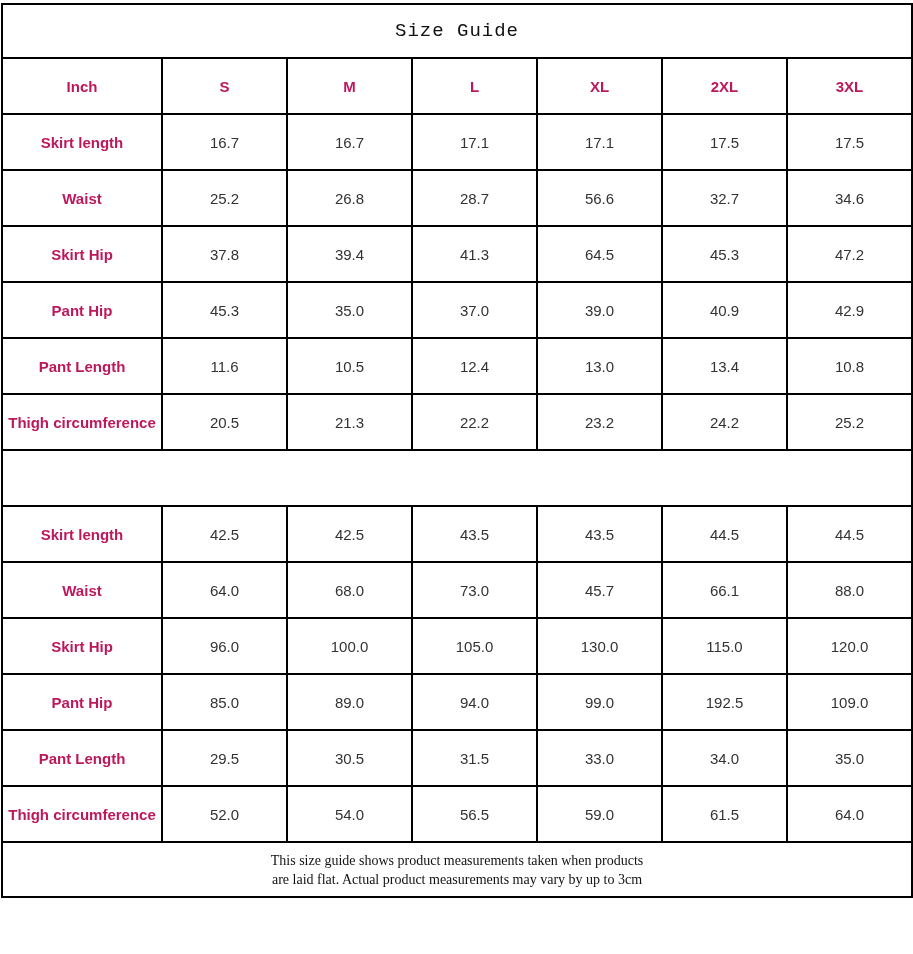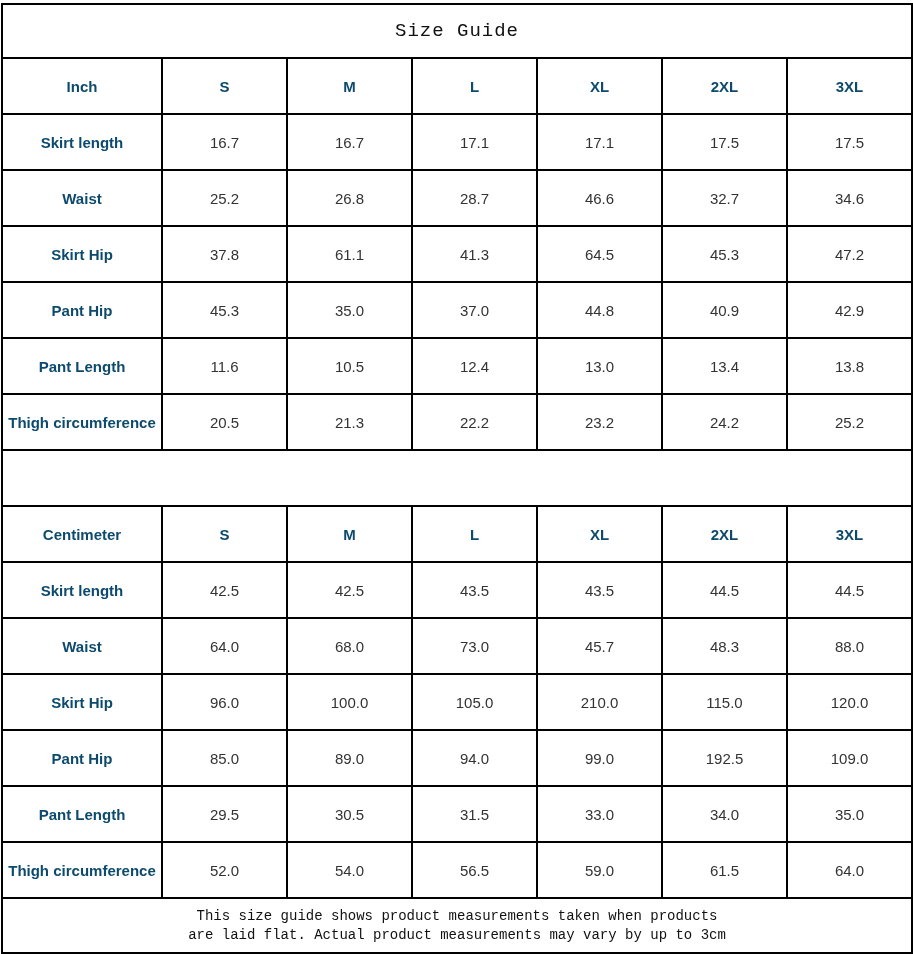--- a/index.html
+++ b/index.html
@@ -39,39 +39,39 @@
     letter-spacing: 1px;
     color: #111111;
     font-weight: normal;
     margin-top: 24px;
   }
   
   td.head-cell, td.label-cell {
     font-family: "Liberation Sans", "DejaVu Sans", sans-serif;
     font-weight: bold;
     font-size: 15px;
-    color: #0c4a6e;
+    color: #be185d;
   }
   
   td.value-cell {
     font-family: "Liberation Sans", "DejaVu Sans", sans-serif;
     font-weight: normal;
     font-size: 15px;
     color: #333333;
   }
   tr.data-row td, tr.header-row td {
     height: 54px;
   }
   tr.spacer-row td {
     height: 54px;
   }
   
   tr.footer-row td {
     height: 53px;
-    font-family: Liberation Mono, monospace;
+    font-family: Liberation Serif, serif;
     font-size: 14px;
     color: #111111;
     line-height: 19px;
   }
   col.c-label { width: 160px; }
   col.c-size  { width: 125px; }
 </style>
 </head>
 <body>
 
@@ -109,99 +109,90 @@
       <td class="value-cell">17.1</td>
       <td class="value-cell">17.1</td>
       <td class="value-cell">17.5</td>
       <td class="value-cell">17.5</td>
     </tr>
     <tr class="data-row">
       <td class="label-cell">Waist</td>
       <td class="value-cell">25.2</td>
       <td class="value-cell">26.8</td>
       <td class="value-cell">28.7</td>
-      <td class="value-cell">46.6</td>
+      <td class="value-cell">56.6</td>
       <td class="value-cell">32.7</td>
       <td class="value-cell">34.6</td>
     </tr>
     <tr class="data-row">
       <td class="label-cell">Skirt Hip</td>
       <td class="value-cell">37.8</td>
-      <td class="value-cell">61.1</td>
+      <td class="value-cell">39.4</td>
       <td class="value-cell">41.3</td>
       <td class="value-cell">64.5</td>
       <td class="value-cell">45.3</td>
       <td class="value-cell">47.2</td>
     </tr>
     <tr class="data-row">
       <td class="label-cell">Pant Hip</td>
       <td class="value-cell">45.3</td>
       <td class="value-cell">35.0</td>
       <td class="value-cell">37.0</td>
-      <td class="value-cell">44.8</td>
+      <td class="value-cell">39.0</td>
       <td class="value-cell">40.9</td>
       <td class="value-cell">42.9</td>
     </tr>
     <tr class="data-row">
       <td class="label-cell">Pant Length</td>
       <td class="value-cell">11.6</td>
       <td class="value-cell">10.5</td>
       <td class="value-cell">12.4</td>
       <td class="value-cell">13.0</td>
       <td class="value-cell">13.4</td>
-      <td class="value-cell">13.8</td>
+      <td class="value-cell">10.8</td>
     </tr>
     <tr class="data-row">
       <td class="label-cell">Thigh circumference</td>
       <td class="value-cell">20.5</td>
       <td class="value-cell">21.3</td>
       <td class="value-cell">22.2</td>
       <td class="value-cell">23.2</td>
       <td class="value-cell">24.2</td>
       <td class="value-cell">25.2</td>
     </tr>
 
     <tr class="spacer-row">
       <td colspan="7"></td>
     </tr>
 
-    <tr class="header-row">
-      <td class="head-cell">Centimeter</td>
-      <td class="head-cell">S</td>
-      <td class="head-cell">M</td>
-      <td class="head-cell">L</td>
-      <td class="head-cell">XL</td>
-      <td class="head-cell">2XL</td>
-      <td class="head-cell">3XL</td>
-    </tr>
 
     <tr class="data-row">
       <td class="label-cell">Skirt length</td>
       <td class="value-cell">42.5</td>
       <td class="value-cell">42.5</td>
       <td class="value-cell">43.5</td>
       <td class="value-cell">43.5</td>
       <td class="value-cell">44.5</td>
       <td class="value-cell">44.5</td>
     </tr>
     <tr class="data-row">
       <td class="label-cell">Waist</td>
       <td class="value-cell">64.0</td>
       <td class="value-cell">68.0</td>
       <td class="value-cell">73.0</td>
       <td class="value-cell">45.7</td>
-      <td class="value-cell">48.3</td>
+      <td class="value-cell">66.1</td>
       <td class="value-cell">88.0</td>
     </tr>
     <tr class="data-row">
       <td class="label-cell">Skirt Hip</td>
       <td class="value-cell">96.0</td>
       <td class="value-cell">100.0</td>
       <td class="value-cell">105.0</td>
-      <td class="value-cell">210.0</td>
+      <td class="value-cell">130.0</td>
       <td class="value-cell">115.0</td>
       <td class="value-cell">120.0</td>
     </tr>
     <tr class="data-row">
       <td class="label-cell">Pant Hip</td>
       <td class="value-cell">85.0</td>
       <td class="value-cell">89.0</td>
       <td class="value-cell">94.0</td>
       <td class="value-cell">99.0</td>
       <td class="value-cell">192.5</td>

